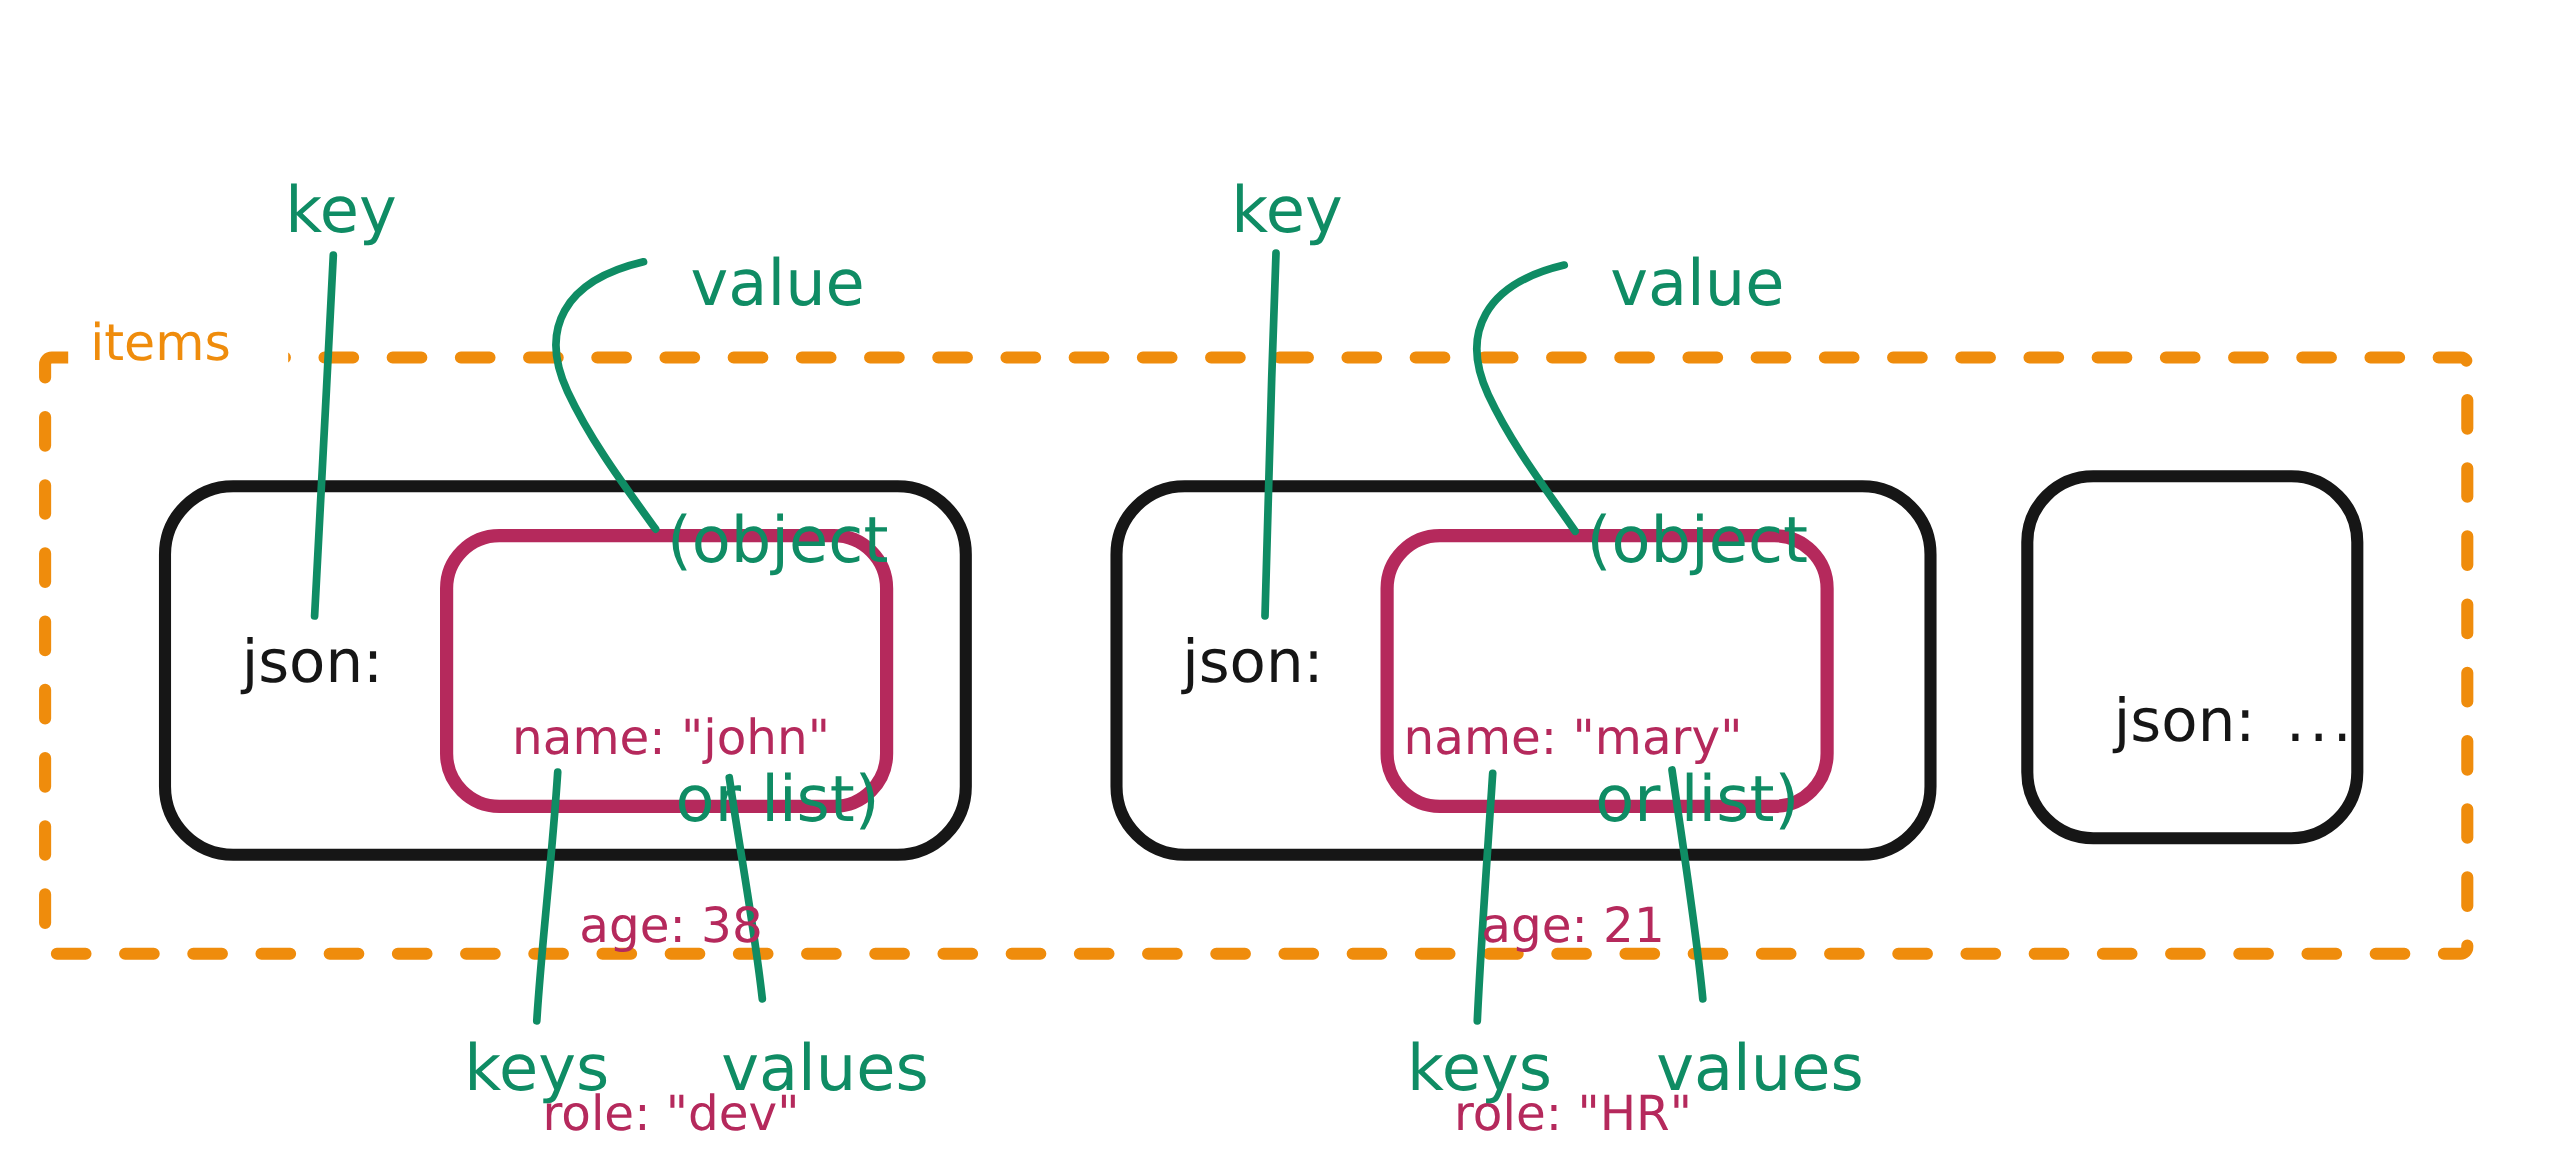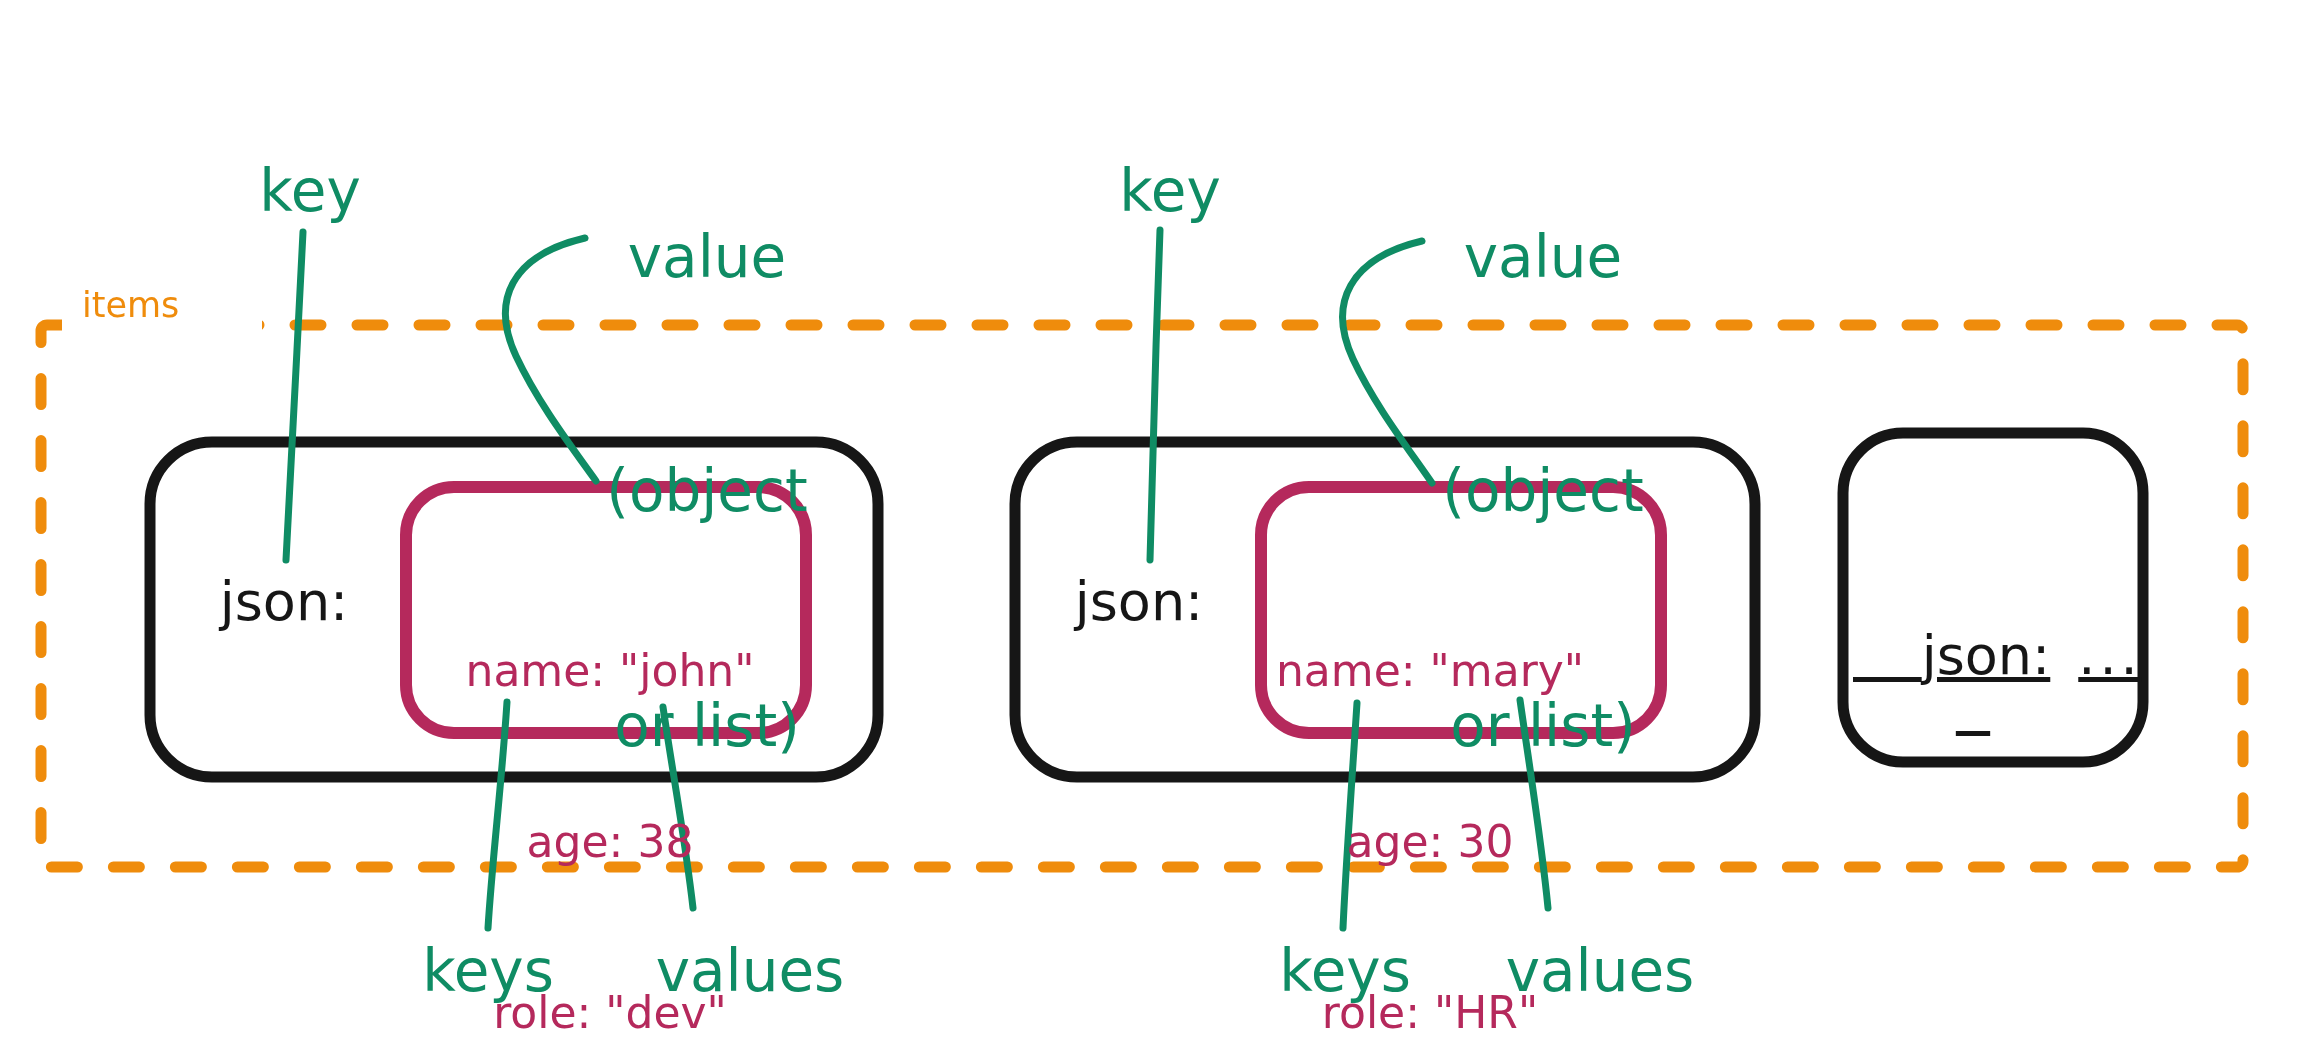--- a/index.html
+++ b/index.html
@@ -15,21 +15,21 @@
     width: 2324px;
     height: 1058px;
     background: #ffffff;
     font-family: "DejaVu Sans", "Liberation Sans", sans-serif;
     overflow: hidden;
   }
   #shapes { position: absolute; left: 0; top: 0; width: 2324px; height: 1058px; }
   .txt { position: absolute; white-space: pre; }
   .center { text-align: center; }
   .green-label { color: var(--green); font-size: 58px; line-height: 1.35; }
-  .orange-label { color: var(--orange); font-size: 35px; line-height: 1; }
+  .orange-label { color: var(--orange); font-size: 46px; line-height: 1; }
   .json-label { color: var(--ink); font-size: 54px; line-height: 1; }
   .obj-fields { color: var(--crimson); font-size: 44px; line-height: 57px; }
   .more-dots { margin-left: 28px; letter-spacing: 4px; }
   
   .sgreen  { stroke: var(--green);  fill: none; }
   .sorange { stroke: var(--orange); fill: none; }
   .scrimson{ stroke: var(--crimson);fill: none; }
   .sink    { stroke: var(--ink);    fill: none; }
 </style>
 </head>
@@ -80,25 +80,25 @@
   <div class="txt json-label center" style="left:194px; top:575px; width:180px;">json:</div>
   <div class="txt obj-fields center" style="left:410px; top:528px; width:400px;">
     <div>name: "john"</div>
     <div>age: 38</div>
     <div>role: "dev"</div>
   </div>
 
   <div class="txt json-label center" style="left:1049px; top:575px; width:180px;">json:</div>
   <div class="txt obj-fields center" style="left:1230px; top:528px; width:400px;">
     <div>name: "mary"</div>
-    <div>age: 30</div>
+    <div>age: 21</div>
     <div>role: "HR"</div>
   </div>
 
-  <div class="txt json-label center" style="left:1853px; top:575px; width:240px;text-decoration:underline;">
+  <div class="txt json-label center" style="left:1853px; top:575px; width:240px;">
     <span>json:</span><span class="more-dots">...</span>
   </div>
 
   <div class="txt green-label center" style="left:398px; top:932px; width:180px;">keys</div>
   <div class="txt green-label center" style="left:640px; top:932px; width:220px;">values</div>
 
   <div class="txt green-label center" style="left:1255px; top:932px; width:180px;">keys</div>
   <div class="txt green-label center" style="left:1490px; top:932px; width:220px;">values</div>
 
 </div>

